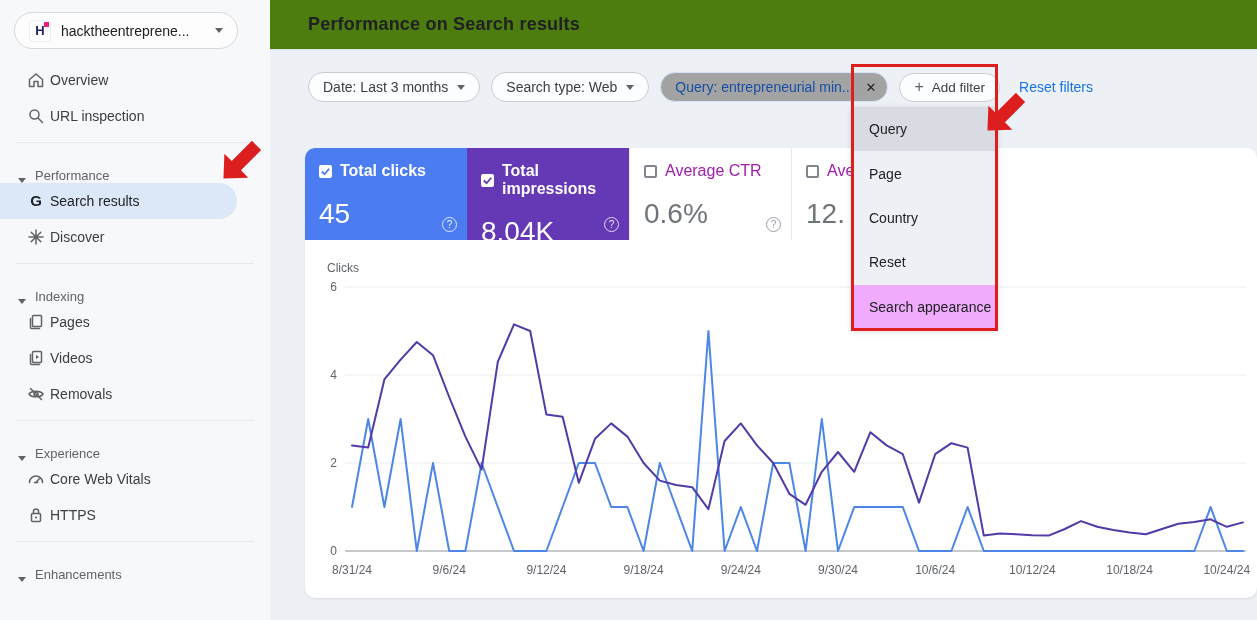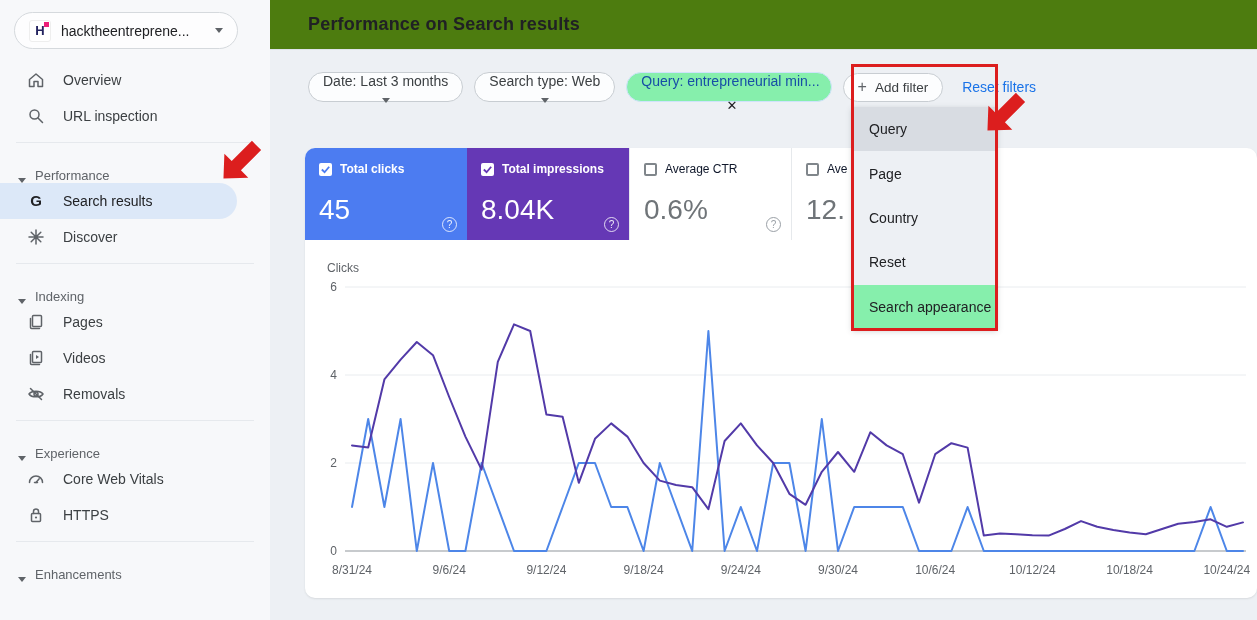--- a/index.html
+++ b/index.html
@@ -21,21 +21,21 @@
   .logo {
     width:22px; height:22px; background:#fff; border:1px solid #eee; border-radius:3px;
     display:flex; align-items:center; justify-content:center;
     font-weight:bold; font-size:13px; color:#23235f; position:relative; flex:none;
   }
   .logo::after { content:""; position:absolute; top:1px; right:1px; width:5px; height:5px; background:#ec1e79; }
   .prop-name { font-size:14px; color:#202124; flex:1; white-space:nowrap; overflow:hidden; }
   .caret { width:0; height:0; border-left:4px solid transparent; border-right:4px solid transparent; border-top:5px solid #5f6368; flex:none; }
   nav { padding-top:13px; }
   .nav-item {
-    height:36px; display:flex; align-items:center; gap:17px;
+    height:36px; display:flex; align-items:center; gap:4px;
     padding-left:26px; font-size:14px; color:#3c4043; cursor:pointer;
   }
   .nav-item .nicon { width:20px; height:20px; flex:none; }
   .nav-item.selected {
     background:#dce8f8; border-radius:0 20px 20px 0; width:237px; color:#202124;
   }
   .section-h {
     height:32px; display:flex; align-items:flex-end; gap:9px; padding-left:18px;
     font-size:13px; color:#5f6368; cursor:pointer;
   }
@@ -45,45 +45,45 @@
   
   .main { position:absolute; left:270px; top:0; width:987px; height:620px; }
   .main-header {
     height:50px; background:#4d7c0f; border-bottom:1px solid #dfe3e8;
     display:flex; align-items:center; padding-left:38px;
   }
   .page-title { font-size:18px; color:#202124; letter-spacing:.2px; }
   .filters { display:flex; align-items:center; margin:22px 0 0 38px; gap:11px; height:30px; }
   .chip {
     height:30px; border:1px solid #c8cdd2; border-radius:16px; background:#fcfdfe;
-    display:flex; align-items:center; gap:9px; padding:0 14px; font-size:14px; color:#3c4043; cursor:pointer;flex-direction:column;
-  }
-  .chip.blue { background:#86efac; border-color:#cfe3fb; color:#174ea6; padding-right:11px; }
+    display:flex; align-items:center; gap:9px; padding:0 14px; font-size:14px; color:#3c4043; cursor:pointer;
+  }
+  .chip.blue { background:#a3a3a3; border-color:#cfe3fb; color:#174ea6; padding-right:11px; }
   .chip.blue .x { font-size:13px; color:#202124; margin-left:3px; cursor:pointer; }
   .add-filter {
     height:29px; border:1px solid #c8cdd2; border-radius:16px; background:#fcfdfe;
     display:flex; align-items:center; gap:8px; padding:0 14px; font-size:13.5px; color:#3c4043; cursor:pointer;
   }
   .add-filter .plus { font-size:16px; color:#5f6368; }
   .reset-link { font-size:14px; color:#1a73e8; margin-left:8px; cursor:pointer; white-space:nowrap; }
 
   
   .panel {
     position:absolute; left:35px; top:148px; width:952px; height:450px;
     background:#fff; border-radius:10px; box-shadow:0 1px 2px rgba(60,64,67,.12);
   }
   .cards { display:flex; height:92px; }
   .card { width:162px; height:92px; position:relative; padding:14px 12px 0 14px; cursor:pointer; }
   .card.c-blue { background:#4c7cf1; border-radius:10px 0 0 0; }
   .card.c-purple { background:#6538b5; }
   .card.c-white { background:#fff; border-left:1px solid #e6e9ec; }
   .card-top { display:flex; align-items:center; gap:8px; }
-  .card-label { font-size:12px; font-weight:bold; }
+  .card-label { font-size:16px; font-weight:bold; }
   .c-blue .card-label, .c-purple .card-label { color:#fff; }
-  .c-white .card-label { color:#0f172a; font-weight:normal; }
+  .c-white .card-label { color:#a21caf; font-weight:normal; }
   .card-value { font-size:28px; margin-top:18px; }
   .c-blue .card-value, .c-purple .card-value { color:#fff; }
   .c-white .card-value { color:#6f7478; }
   .cbx { width:13px; height:13px; border-radius:2px; flex:none; display:flex; align-items:center; justify-content:center; background:#fff; }
   .cbx.empty { background:transparent; border:2px solid #80868b; }
   .help {
     position:absolute; right:10px; bottom:8px; width:15px; height:15px; border-radius:50%;
     font-size:10px; display:flex; align-items:center; justify-content:center;
   }
   .c-blue .help, .c-purple .help { border:1.5px solid rgba(255,255,255,.8); color:rgba(255,255,255,.9); }
@@ -92,21 +92,21 @@
   .chart-area svg { font-family:"Liberation Sans", sans-serif; }
 
   
   .dropdown {
     position:absolute; left:852px; top:107px; width:145px; height:222px; z-index:50;
     background:#edf0f4; display:flex; flex-direction:column;
     box-shadow:0 2px 6px rgba(60,64,67,.25);
   }
   .dd-item { flex:1; display:flex; align-items:center; padding-left:17px; font-size:14px; color:#202124; cursor:pointer; }
   .dd-item.hl { background:#d8dce2; }
-  .dd-item.last { background:#86efac;text-align:center; }
+  .dd-item.last { background:#f0abfc;text-align:center; }
 
   
   .red-rect {
     position:absolute; left:851px; top:64px; width:147px; height:267px;
     border:3px solid #dc1e1e; z-index:60; pointer-events:none;
   }
   .red-arrow { position:absolute; width:52px; height:52px; z-index:70; transform:rotate(-45deg); pointer-events:none; }
   .red-arrow svg { width:100%; height:100%; display:block; }
   .arrow-1 { left:214px; top:136px; }
   .arrow-2 { left:978px; top:88px; }

